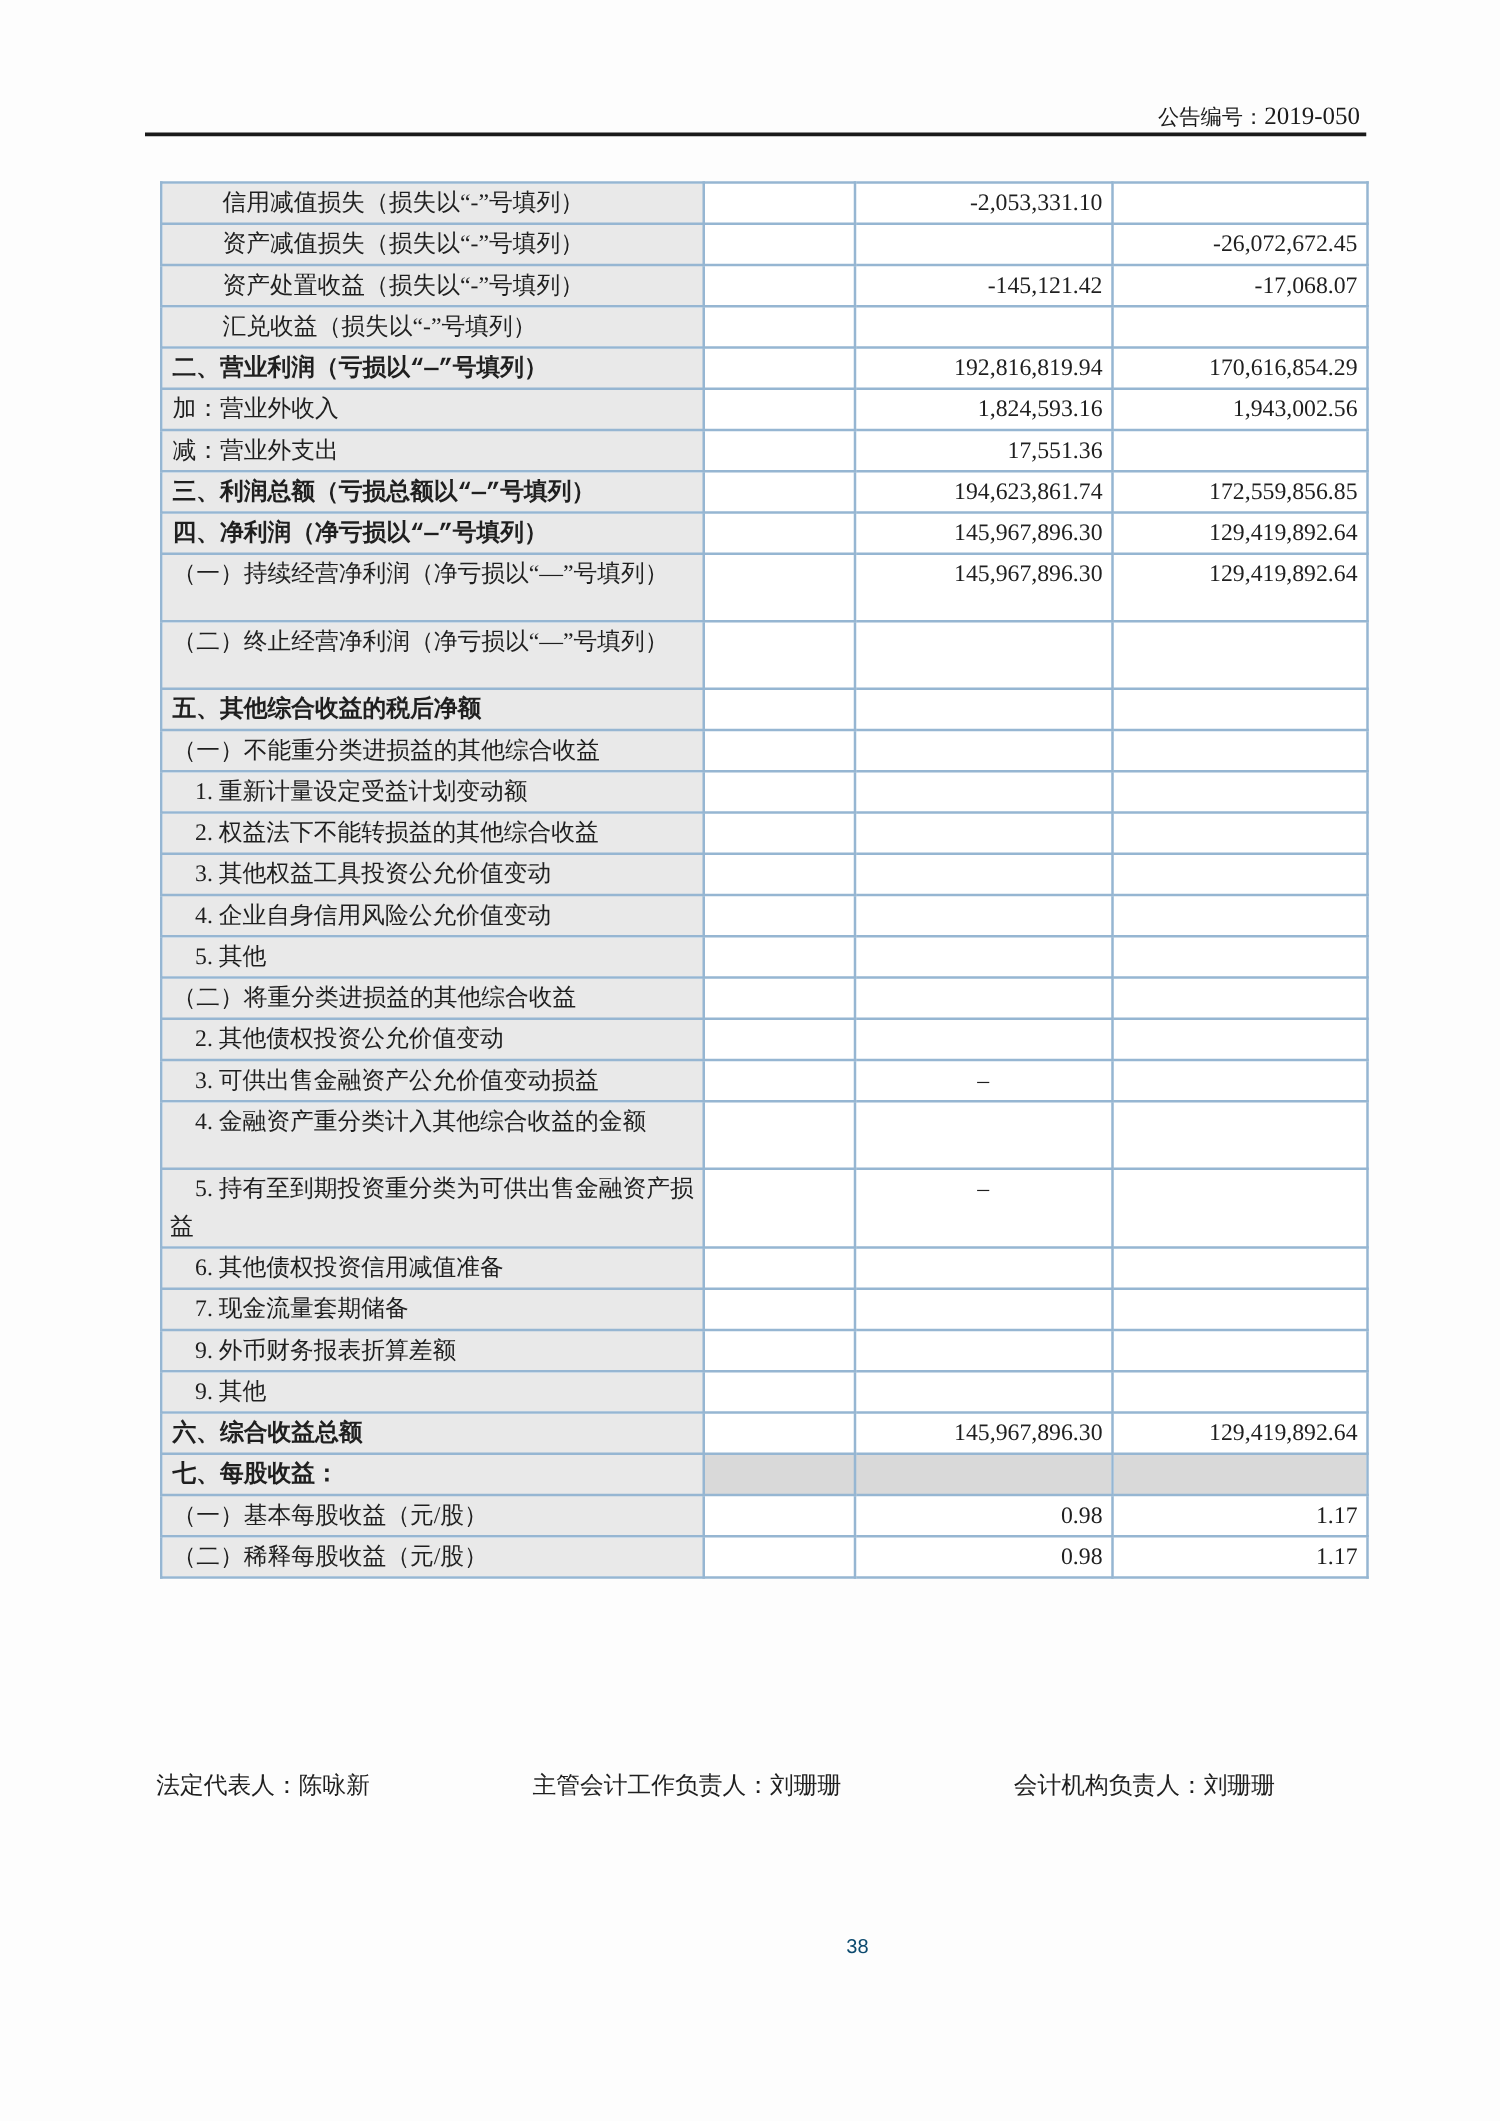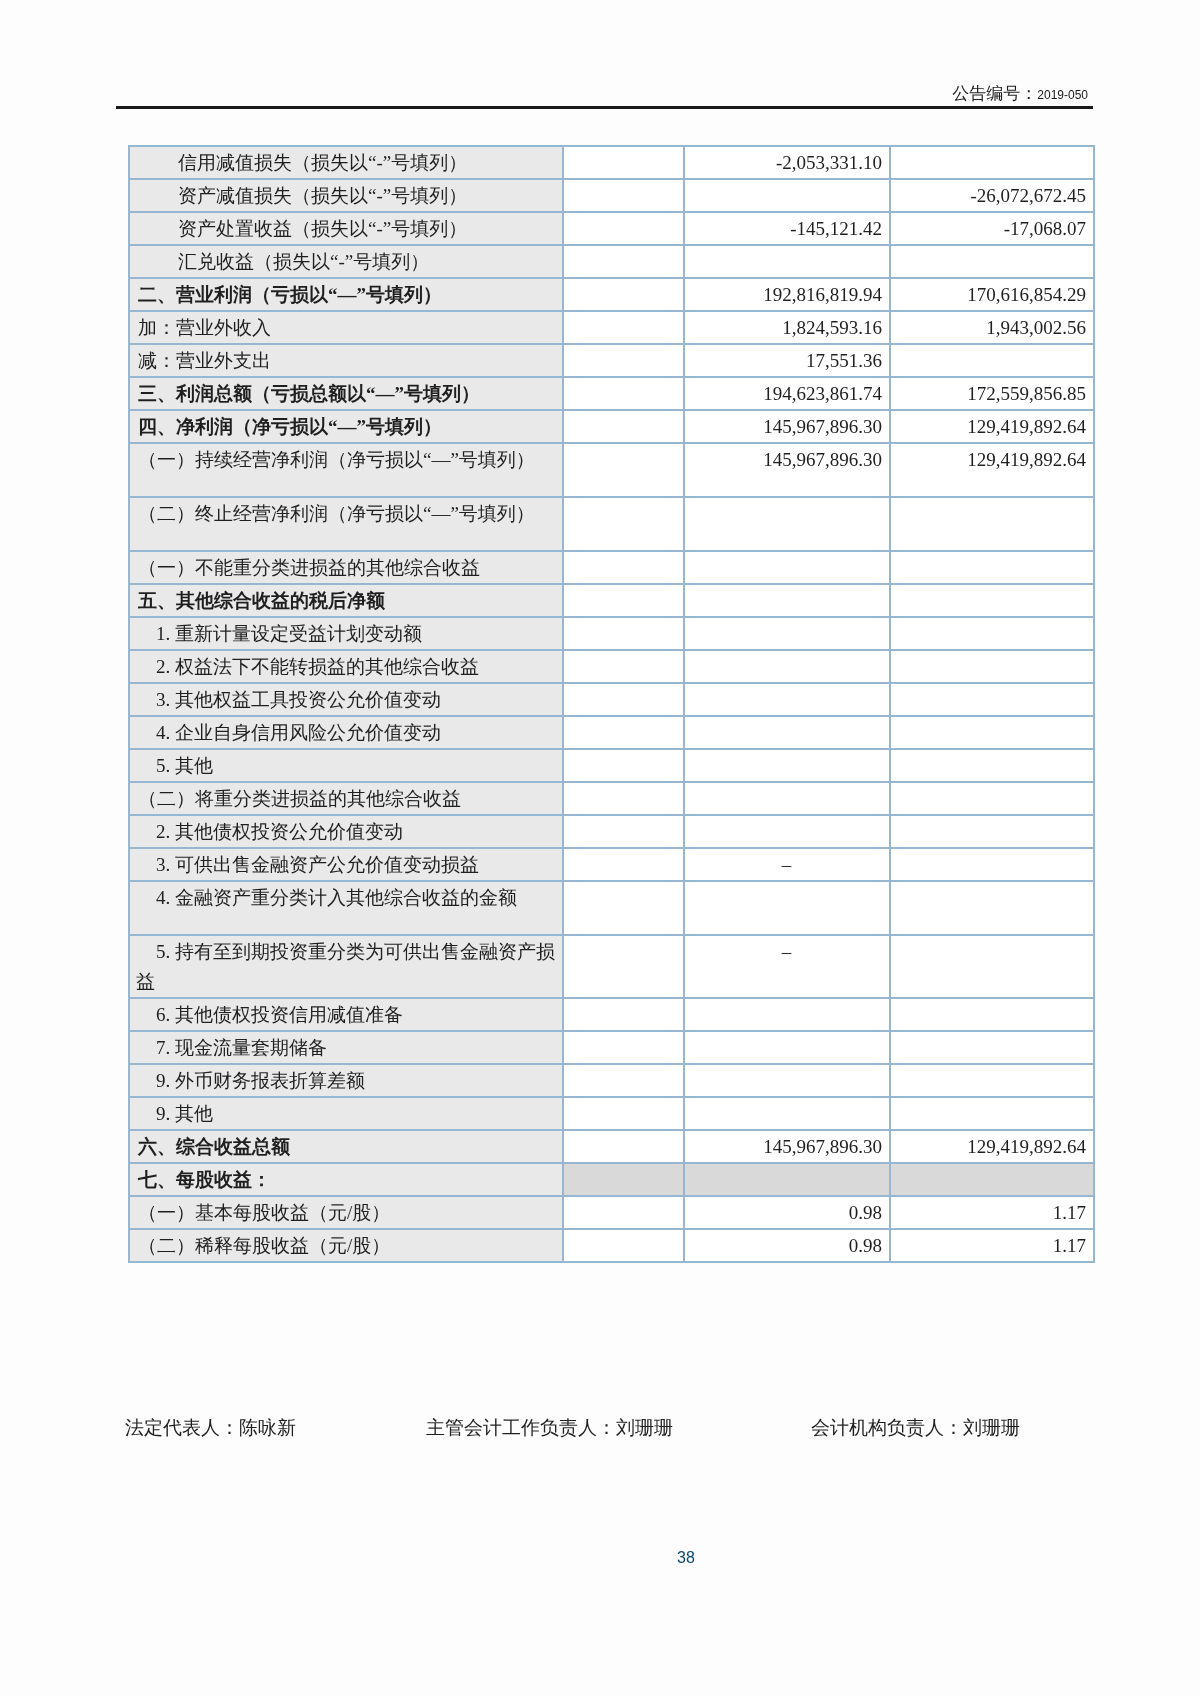--- a/index.html
+++ b/index.html
@@ -21,21 +21,21 @@
     overflow: hidden;
   }
   .hdr {
     position: absolute;
     top: 82px;
     right: 112px;
     font-size: 17px;
     color: #1b1b1b;
     white-space: nowrap;
   }
-  .hdr .num { font-family: Liberation Sans, sans-serif; font-size: 12px; text-align: center; }
+  .hdr .num { font-family: Liberation Serif, serif; font-size: 20px; text-align: center; }
   .rule {
     position: absolute;
     left: 116px;
     top: 106px;
     width: 977px;
     height: 3px;
     background: var(--rule_black);
   }
   table.fin {
     position: absolute;
@@ -53,21 +53,21 @@
     vertical-align: top;
     padding: 1px 7px 0 6px;
     overflow: hidden;
     color: var(--ink);
   }
   table.fin tr { height: 33px; }
   table.fin tr.tall { height: 54px; }
   .c-item { background: var(--cell_gray); text-indent: 2px; }
   .c-item.i1 { text-indent: 20px; }
   .c-item.i2 { text-indent: 42px; }
-  .c-item.b { font-weight: 700; }
+  .c-item.b { font-weight: 700; font-family: Liberation Mono, monospace; }
   .c-note { background: #ffffff; }
   .c-num { background: #ffffff; text-align: right; }
   .c-num.ctr { text-align: center; }
   tr.grayrow .c-note, tr.grayrow .c-num { background: var(--row_gray); }
   .sign {
     position: absolute;
     top: 1384px;
     left: 0;
     width: 1200px;
     height: 30px;
@@ -167,27 +167,27 @@
           <td class="c-num">145,967,896.30</td>
           <td class="c-num">129,419,892.64</td>
         </tr>
         <tr class="tall">
           <td class="c-item i0">（二）终止经营净利润（净亏损以“—”号填列）</td>
           <td class="c-note"></td>
           <td class="c-num"></td>
           <td class="c-num"></td>
         </tr>
         <tr>
+          <td class="c-item i0 b">五、其他综合收益的税后净额</td>
+          <td class="c-note"></td>
+          <td class="c-num"></td>
+          <td class="c-num"></td>
+        </tr>
+        <tr>
           <td class="c-item i0">（一）不能重分类进损益的其他综合收益</td>
-          <td class="c-note"></td>
-          <td class="c-num"></td>
-          <td class="c-num"></td>
-        </tr>
-        <tr>
-          <td class="c-item i0 b">五、其他综合收益的税后净额</td>
           <td class="c-note"></td>
           <td class="c-num"></td>
           <td class="c-num"></td>
         </tr>
         <tr>
           <td class="c-item i1">1. 重新计量设定受益计划变动额</td>
           <td class="c-note"></td>
           <td class="c-num"></td>
           <td class="c-num"></td>
         </tr>

